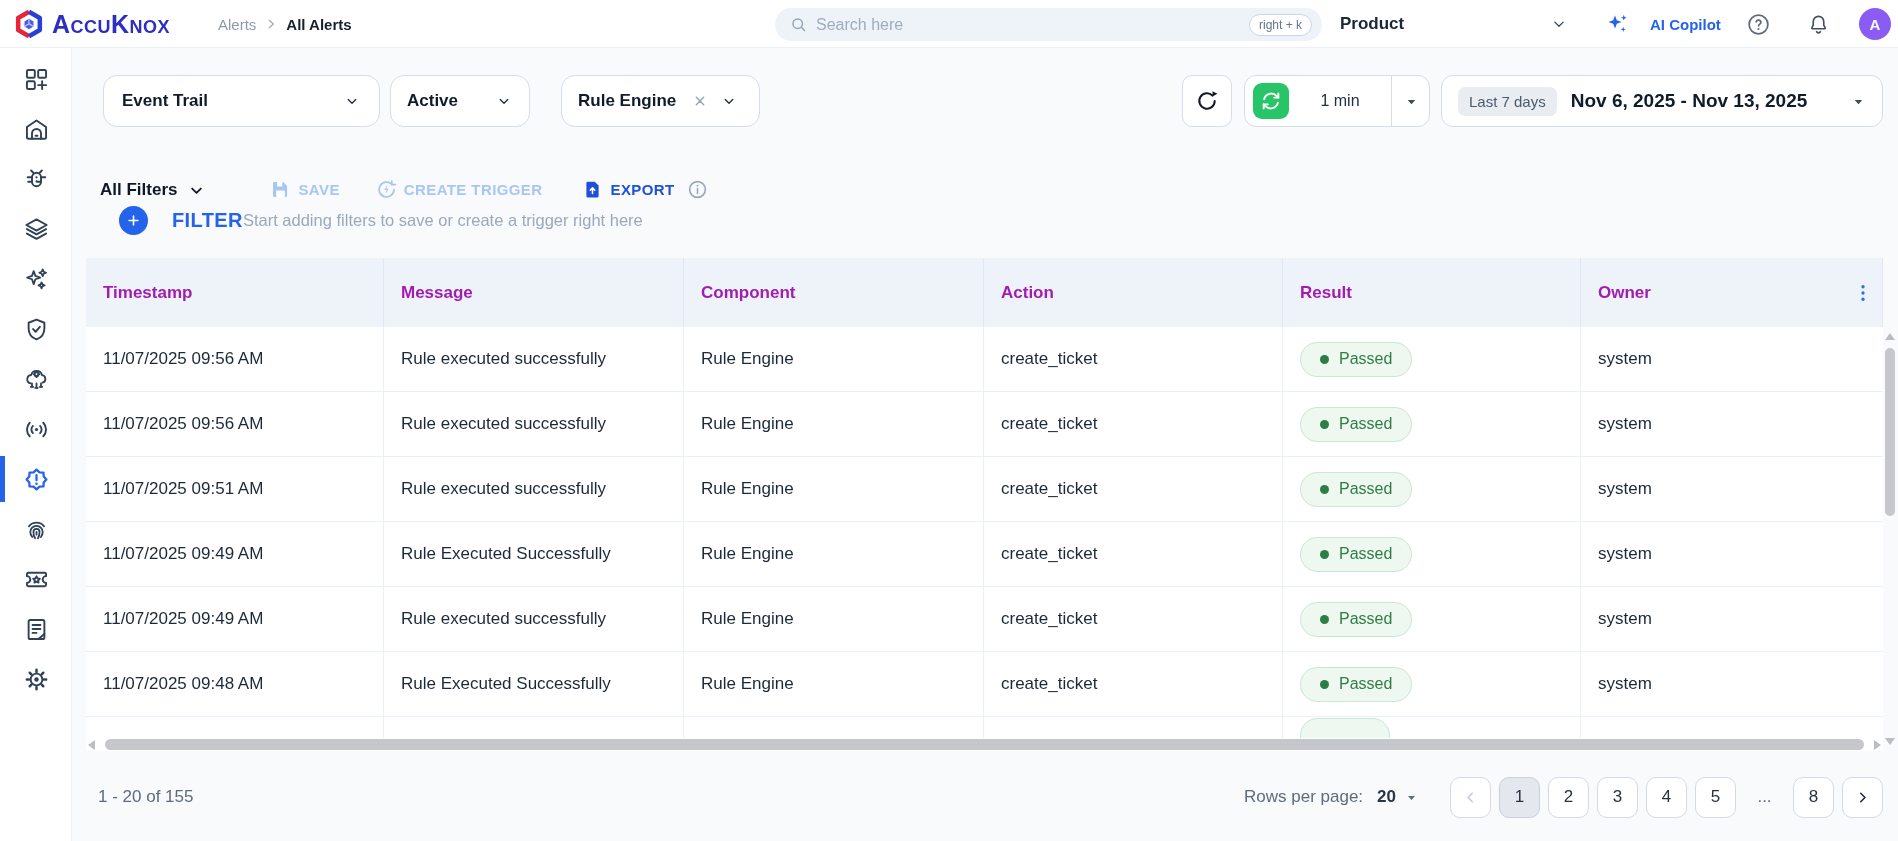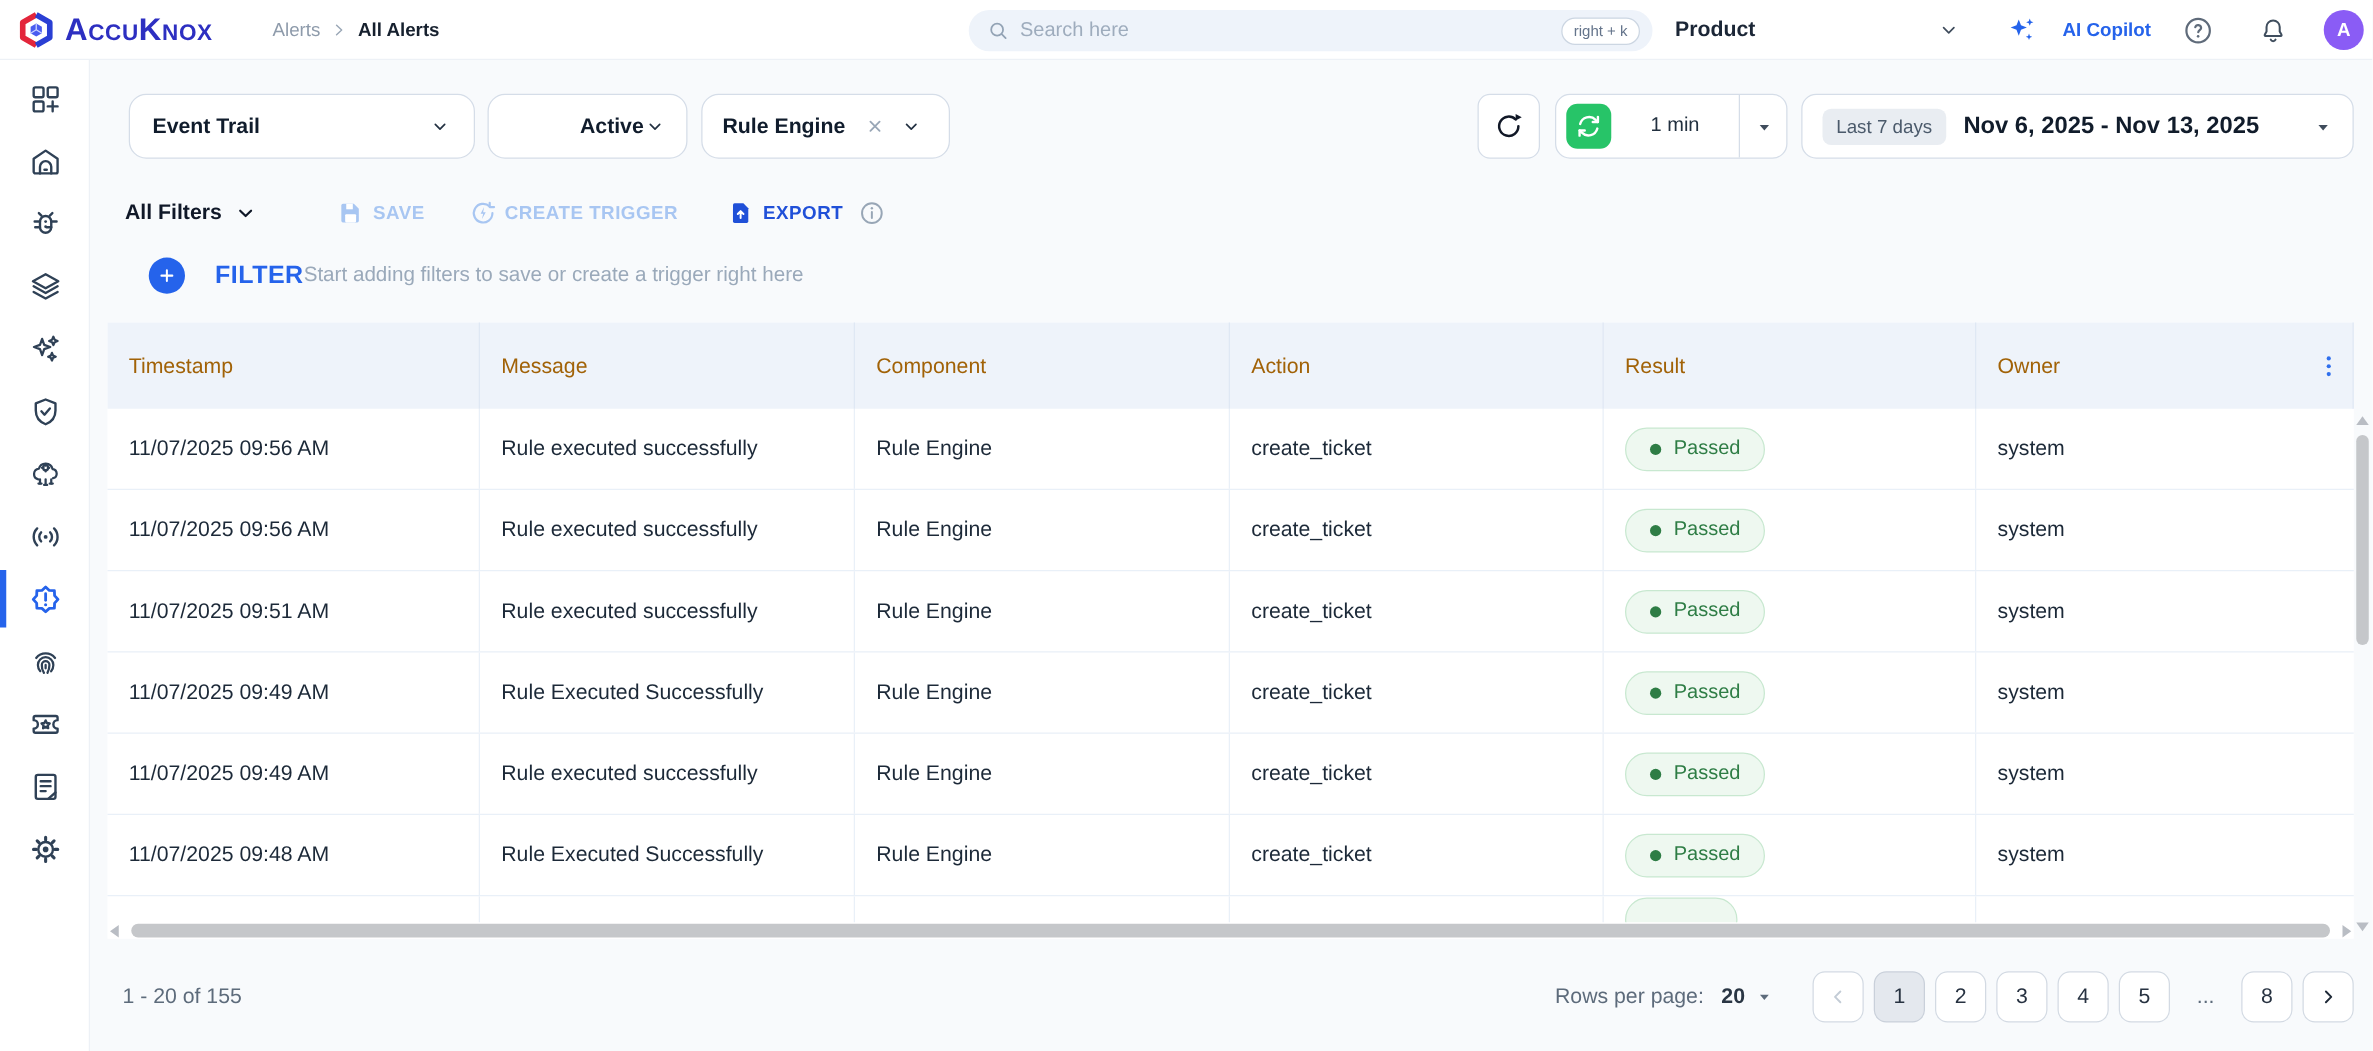--- a/index.html
+++ b/index.html
@@ -29,52 +29,52 @@
   .sidebar { position:absolute; left:0; top:48px; width:72px; height:793px; background:#fff; border-right:1px solid #edf1f6; padding-top:6px; }
   .nav-item { position:relative; width:72px; height:50px; display:flex; align-items:center; justify-content:center; color:#2f4156; cursor:pointer; background:none; border:none; }
   .nav-item svg { width:27px; height:27px; }
   .nav-item.active { color:#2563eb; }
   .nav-item.active::before { content:""; position:absolute; left:0; top:2px; width:5px; height:46px; background:#2563eb; }
 
   
   .ctl { position:absolute; top:75px; height:52px; background:#fff; border:1px solid #d5dde8; border-radius:14px; display:flex; align-items:center; cursor:pointer; }
   .ctl-label { font-size:17px; font-weight:700; color:#101c2c; }
   #sel-event { left:103px; width:277px; padding:0 18px; justify-content:space-between; }
-  #sel-status { left:390px; width:160px; padding:0 16px; justify-content:flex-end; }
+  #sel-status { left:390px; width:140px; padding:0 16px; justify-content:space-between; }
   #chip-rule { left:561px; width:199px; padding:0 16px; gap:12px; }
   #btn-refresh { left:1182px; width:50px; justify-content:center; border-radius:10px; }
   #grp-auto { left:1244px; width:186px; border-radius:12px; padding:0 10px 0 8px; gap:0; }
   .sync-box { width:36px; height:36px; background:#27c468; border-radius:9px; display:flex; align-items:center; justify-content:center; }
   .interval { flex:1; text-align:center; font-size:16px; color:#22303f; }
   .vdiv { width:1px; height:50px; background:#d5dde8; margin-right:12px; }
   #grp-date { left:1441px; width:442px; border-radius:12px; padding:0 16px; gap:14px; }
   .preset { background:#e9edf2; color:#4b5a6b; font-size:15px; padding:6px 11px; border-radius:7px; white-space:nowrap; }
   .daterange { font-size:19px; font-weight:600; color:#111c2b; white-space:nowrap; flex:1; }
 
   
-  .actrow { position:absolute; left:100px; top:152px; height:36px; display:flex; align-items:center; }
+  .actrow { position:absolute; left:100px; top:164px; height:36px; display:flex; align-items:flex-end; }
   .allfilters { display:flex; align-items:center; gap:10px; cursor:pointer; }
   .allfilters-label { font-size:17px; font-weight:600; color:#101828; }
   .act-btn { display:flex; align-items:center; gap:7px; background:none; border:none; font-family:"Liberation Sans", sans-serif; font-size:15px; font-weight:800; letter-spacing:.4px; }
   #btn-save { margin-left:64px; color:#a8c6f2; }
   #btn-trigger { margin-left:36px; color:#a8c6f2; }
   #btn-export { margin-left:40px; color:#2050d8; cursor:pointer; }
   .info-wrap { margin-left:12px; display:flex; align-items:center; cursor:pointer; }
 
   .filterrow { position:absolute; left:119px; top:205px; height:30px; display:flex; align-items:center; }
   .plus-circle { width:29px; height:29px; border-radius:50%; background:#2563eb; display:flex; align-items:center; justify-content:center; }
   .filter-label { margin-left:24px; font-size:20px; font-weight:800; letter-spacing:.4px; color:#2563eb;text-align:center; }
   .filter-btn { display:flex; align-items:center; background:none; border:none; cursor:pointer; font-family:"Liberation Sans", sans-serif; }
   .hint { font-size:16.5px; color:#9aa9ba; }
 
   
   .tablewrap { position:absolute; left:86px; top:258px; width:1797px; background:#fff; }
   .thead, .trow { display:grid; grid-template-columns:298px 300px 300px 299px 298px 1fr; }
   .thead { background:#eef3fa; height:69px; position:relative; }
-  .th { display:flex; align-items:center; padding-left:17px; font-size:17px; font-weight:400; color:#a16207; border-right:1px solid #dfe8f4; }
+  .th { display:flex; align-items:center; padding-left:17px; font-size:17px; font-weight:700; color:#a21caf; border-right:1px solid #dfe8f4; }
   .th:last-child { border-right:none; }
   .kebab { position:absolute; right:6px; top:0; height:69px; width:28px; display:flex; align-items:center; justify-content:center; background:none; border:none; cursor:pointer; }
   .trow { height:65px; border-bottom:1px solid #e9f0f8; cursor:pointer; }
   .td { display:flex; align-items:center; padding-left:17px; font-size:17px; color:#1c2938; border-right:1px solid #e9f0f8; overflow:hidden; }
   .td:last-child { border-right:none; }
   .badge { display:inline-flex; align-items:center; gap:10px; height:35px; padding:0 19px; border-radius:18px; background:#eef8f0; border:1px solid #c8e8d0; color:#2e7d45; font-size:16px; }
   .dot { width:9px; height:9px; border-radius:50%; background:#2e7d45; }
   .trow.partial { height:21px; border-bottom:none; overflow:hidden; }
   .trow.partial .badge { margin-top:15px; width:90px; }
   .hscroll { height:13px; display:flex; align-items:center; padding:0 2px; }

